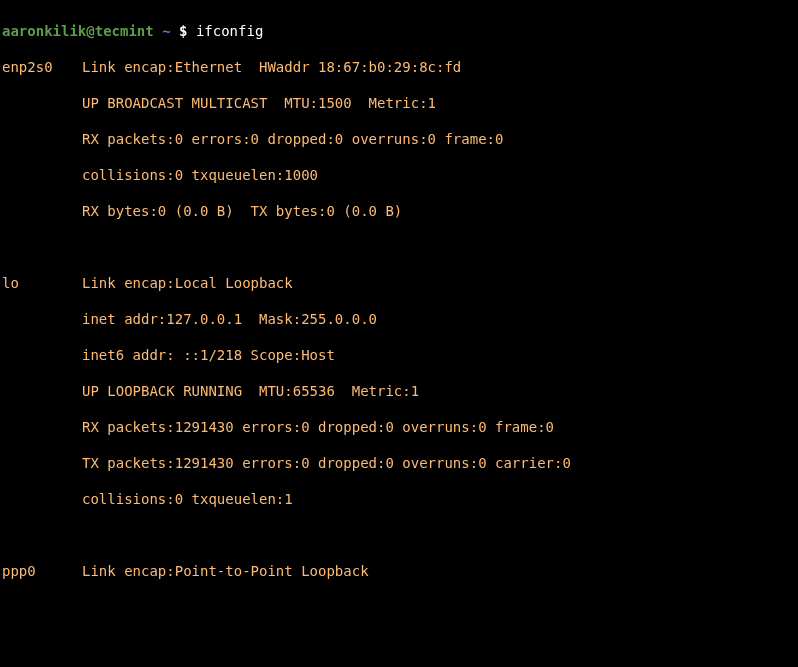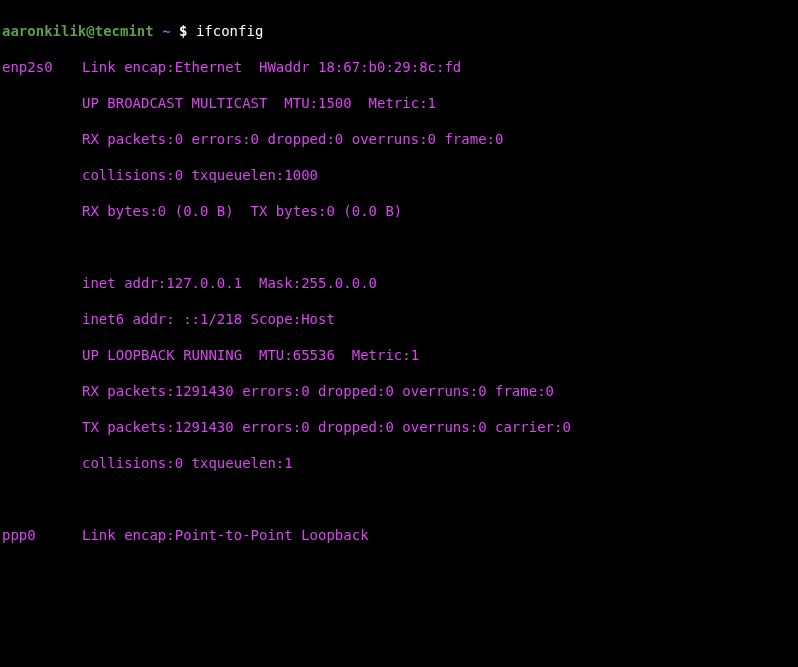--- a/index.html
+++ b/index.html
@@ -18,36 +18,37 @@
     background: #000;
     padding: 4px 2px;
     width: 786px;
     height: 659px;
     white-space: pre;
   }
   .user { color: #5c9e4a; font-weight: bold; }
   .tilde { color: #5a7fbf; font-weight: bold; }
   .dollar { color: #fff; font-weight: bold; }
   .cmd { color: #fff; }
-  .out { color: #d946ef; }
+  .out { color: #fdba74; }
   .label-col { display: inline-block; width: 80px; }
   .line { display: block; }
   .indent { padding-left: 80px; display:block; }
 </style>
 </head>
 <body>
 
 <div class="terminal">
 <span class="line"><span class="user">aaronkilik@tecmint</span> <span class="tilde">~</span> <span class="dollar">$</span> <span class="cmd">ifconfig</span></span>
 <span class="line out"><span class="label-col">enp2s0</span><span>Link encap:Ethernet  HWaddr 18:67:b0:29:8c:fd</span></span>
 <span class="indent out">UP BROADCAST MULTICAST  MTU:1500  Metric:1</span>
 <span class="indent out">RX packets:0 errors:0 dropped:0 overruns:0 frame:0</span>
 <span class="indent out">collisions:0 txqueuelen:1000</span>
 <span class="indent out">RX bytes:0 (0.0 B)  TX bytes:0 (0.0 B)</span>
 <span class="line"> </span>
+<span class="line out"><span class="label-col">lo</span><span>Link encap:Local Loopback</span></span>
 <span class="indent out">inet addr:127.0.0.1  Mask:255.0.0.0</span>
 <span class="indent out">inet6 addr: ::1/218 Scope:Host</span>
 <span class="indent out">UP LOOPBACK RUNNING  MTU:65536  Metric:1</span>
 <span class="indent out">RX packets:1291430 errors:0 dropped:0 overruns:0 frame:0</span>
 <span class="indent out">TX packets:1291430 errors:0 dropped:0 overruns:0 carrier:0</span>
 <span class="indent out">collisions:0 txqueuelen:1</span>
 <span class="line"> </span>
 <span class="line out"><span class="label-col">ppp0</span><span>Link encap:Point-to-Point Loopback</span></span>
 
 

